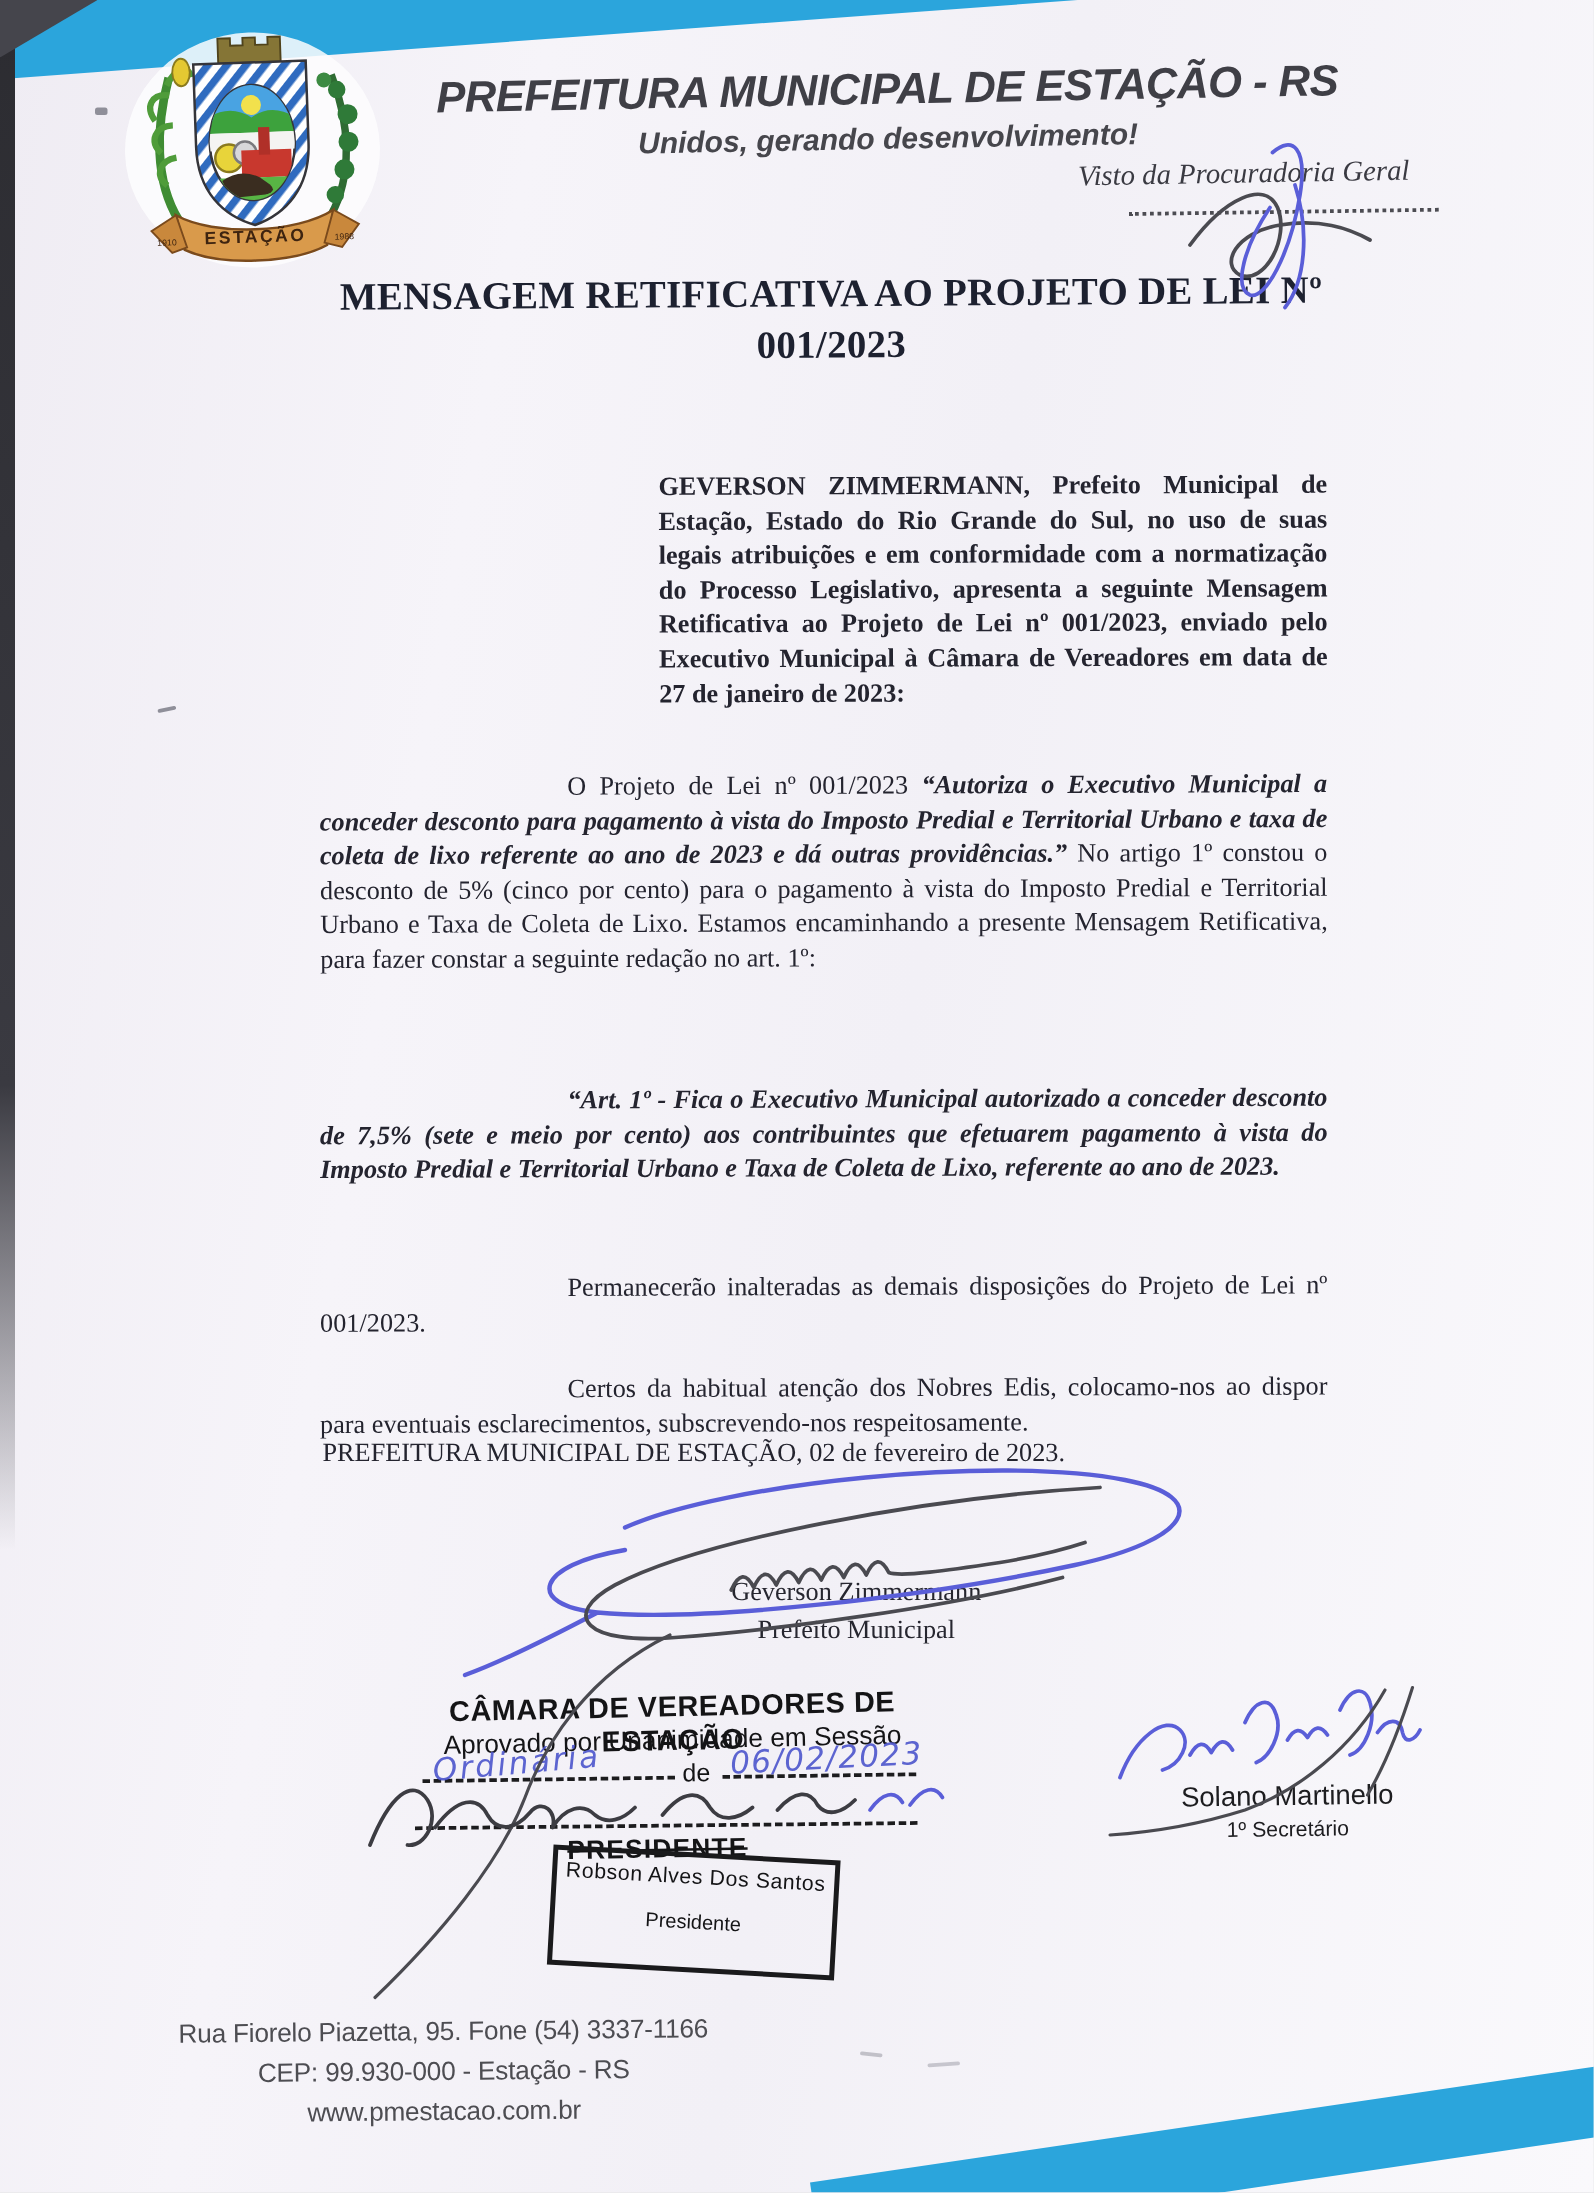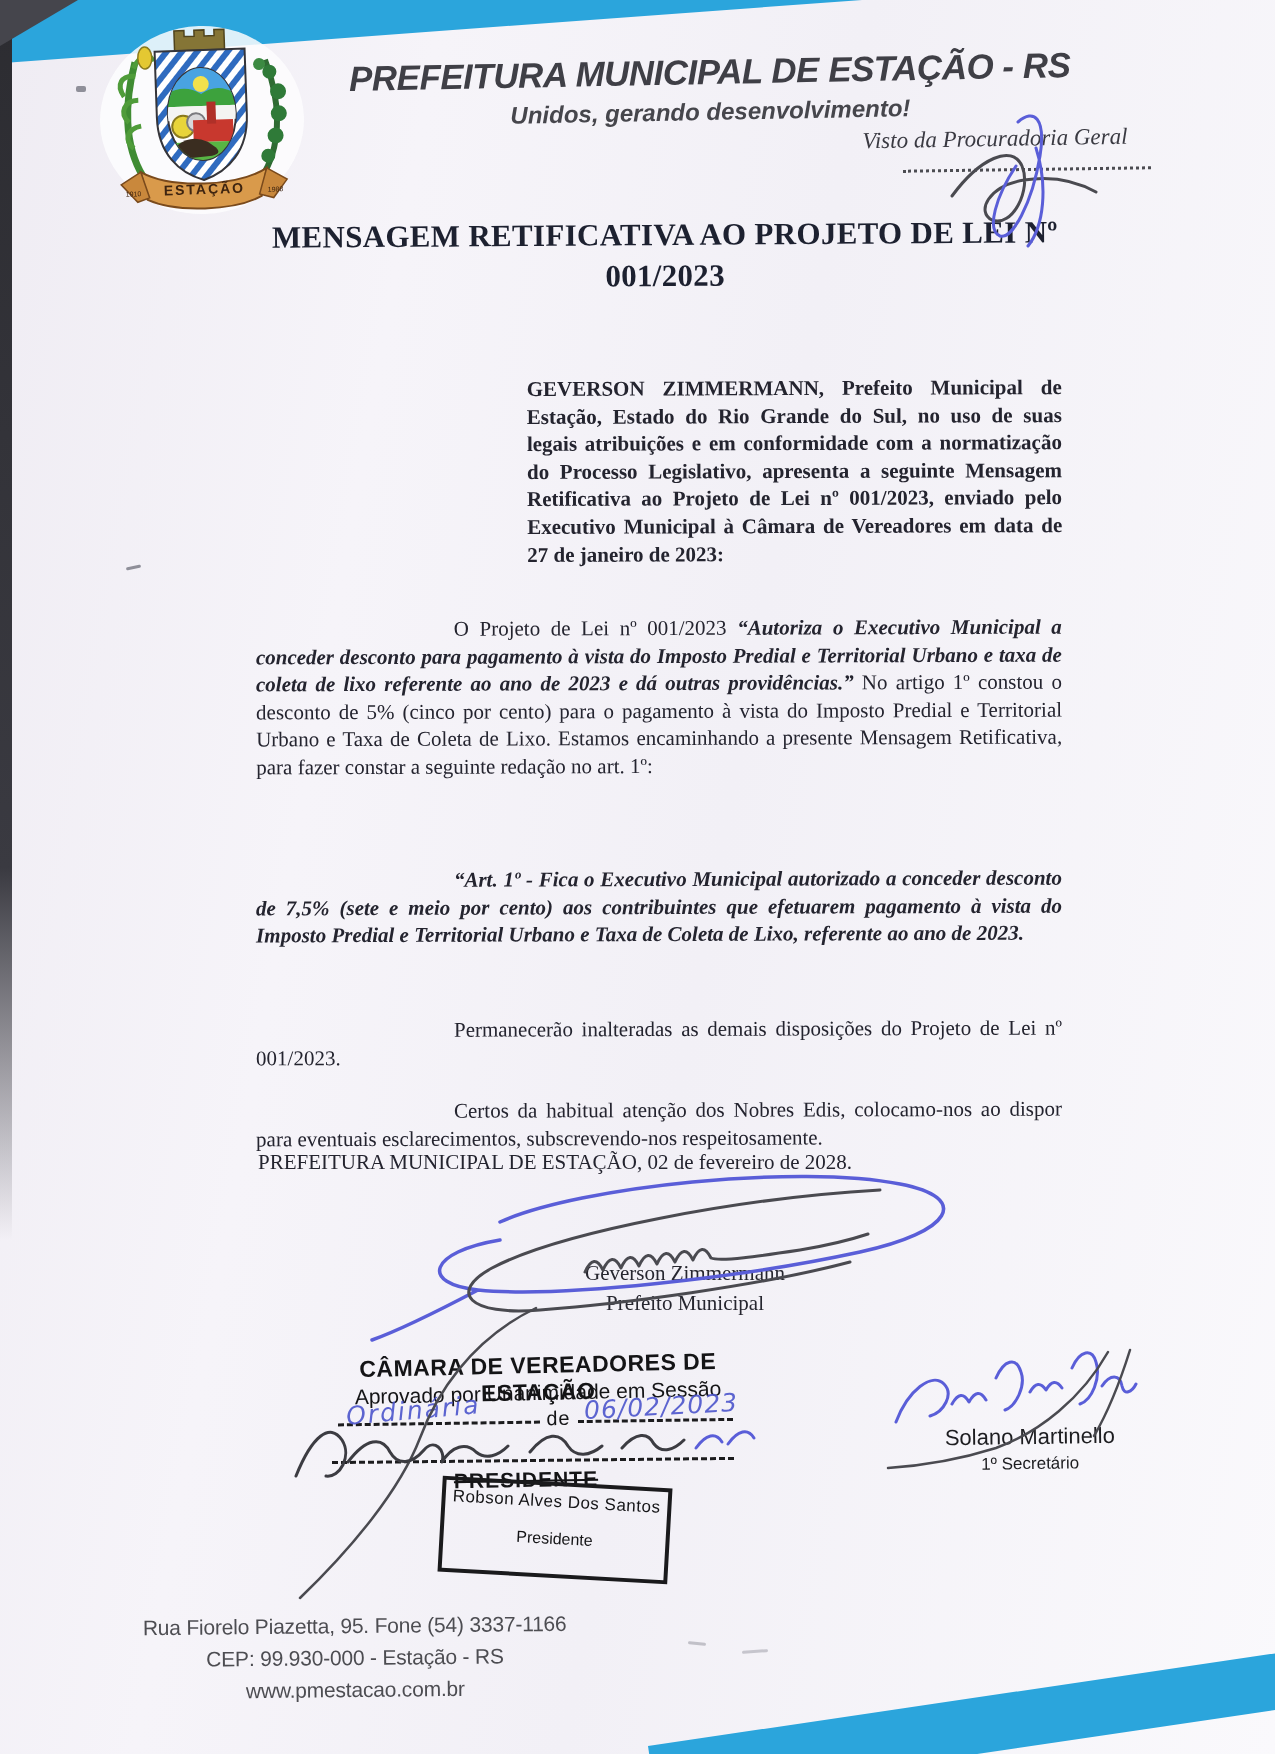--- a/index.html
+++ b/index.html
@@ -44,21 +44,21 @@
   .dateline{position:absolute;left:258px;top:1150px;font-size:21px;color:#24242f;}
   
   .mayor-block{position:absolute;left:520px;top:1258px;width:330px;text-align:center;
     font-size:21px;line-height:30px;color:#26262f;}
   
   .stamp{font-family:"Liberation Sans",sans-serif;color:#141416;position:absolute;}
   .stamp-title{left:338px;top:1352px;width:400px;text-align:center;font-weight:bold;font-size:23px;
     letter-spacing:0.5px;transform:rotate(-1.3deg);}
   .stamp-approval{left:348px;top:1381px;width:380px;text-align:center;font-size:21px;transform:rotate(-1.3deg);}
   .dash1a{left:338px;top:1422px;width:202px;border-top:3px dashed #1c1c1e;transform:rotate(-0.8deg);}
-  .stamp-de{left:546px;top:1408px;font-size:20px;transform:rotate(-0.8deg);font-family:Liberation Mono, monospace;}
+  .stamp-de{left:546px;top:1408px;font-size:20px;transform:rotate(-0.8deg);}
   .dash1b{left:578px;top:1419px;width:155px;border-top:3px dashed #1c1c1e;transform:rotate(-0.8deg);}
   .dash2{left:332px;top:1459px;width:402px;border-top:3px dashed #1c1c1e;transform:rotate(-0.6deg);}
   .president-label{left:446px;top:1468px;width:160px;text-align:center;font-weight:bold;font-size:21px;
     letter-spacing:1px;text-decoration:line-through;transform:rotate(-1deg);}
   .president-box{left:440px;top:1482px;width:222px;height:88px;border:4px solid #1a1a1c;
     transform:rotate(3.2deg);text-align:center;}
   .president-name{font-size:17px;margin-top:6px;letter-spacing:0.5px;}
   .president-title{font-size:16px;margin-top:18px;}
   
   .secretary-block{position:absolute;left:880px;top:1424px;width:300px;text-align:center;
@@ -158,21 +158,21 @@
   <p class="para p1">GEVERSON ZIMMERMANN, Prefeito Municipal de Estação, Estado do Rio Grande do Sul, no uso de suas legais atribuições e em conformidade com a normatização do Processo Legislativo, apresenta a seguinte Mensagem Retificativa ao Projeto de Lei nº 001/2023, enviado pelo Executivo Municipal à Câmara de Vereadores em data de 27 de janeiro de 2023:</p>
 
   <p class="para p2 indent"><span>O Projeto de Lei nº 001/2023 </span><span class="quote-bi">“Autoriza o Executivo Municipal a conceder desconto para pagamento à vista do Imposto Predial e Territorial Urbano e taxa de coleta de lixo referente ao ano de 2023 e dá outras providências.”</span><span> No artigo 1º constou o desconto de 5% (cinco por cento) para o pagamento à vista do Imposto Predial e Territorial Urbano e Taxa de Coleta de Lixo. Estamos encaminhando a presente Mensagem Retificativa, para fazer constar a seguinte redação no art. 1º:</span></p>
 
   <p class="para p3 indent">“Art. 1º - Fica o Executivo Municipal autorizado a conceder desconto de 7,5% (sete e meio por cento) aos contribuintes que efetuarem pagamento à vista do Imposto Predial e Territorial Urbano e Taxa de Coleta de Lixo, referente ao ano de 2023.</p>
 
   <p class="para p4 indent">Permanecerão inalteradas as demais disposições do Projeto de Lei nº 001/2023.</p>
 
   <p class="para p5 indent">Certos da habitual atenção dos Nobres Edis, colocamo-nos ao dispor para eventuais esclarecimentos, subscrevendo-nos respeitosamente.</p>
 
-  <div class="dateline">PREFEITURA MUNICIPAL DE ESTAÇÃO, 02 de fevereiro de 2028.</div>
+  <div class="dateline">PREFEITURA MUNICIPAL DE ESTAÇÃO, 02 de fevereiro de 2023.</div>
 
   <div class="mayor-block">
     <div>Geverson Zimmermann</div>
     <div>Prefeito Municipal</div>
   </div>
 
   <div class="stamp stamp-title">CÂMARA DE VEREADORES DE ESTAÇÃO</div>
   <div class="stamp stamp-approval">Aprovado por Unanimidade em Sessão</div>
   <div class="stamp dash1a"></div>
   <div class="stamp stamp-de">de</div>

